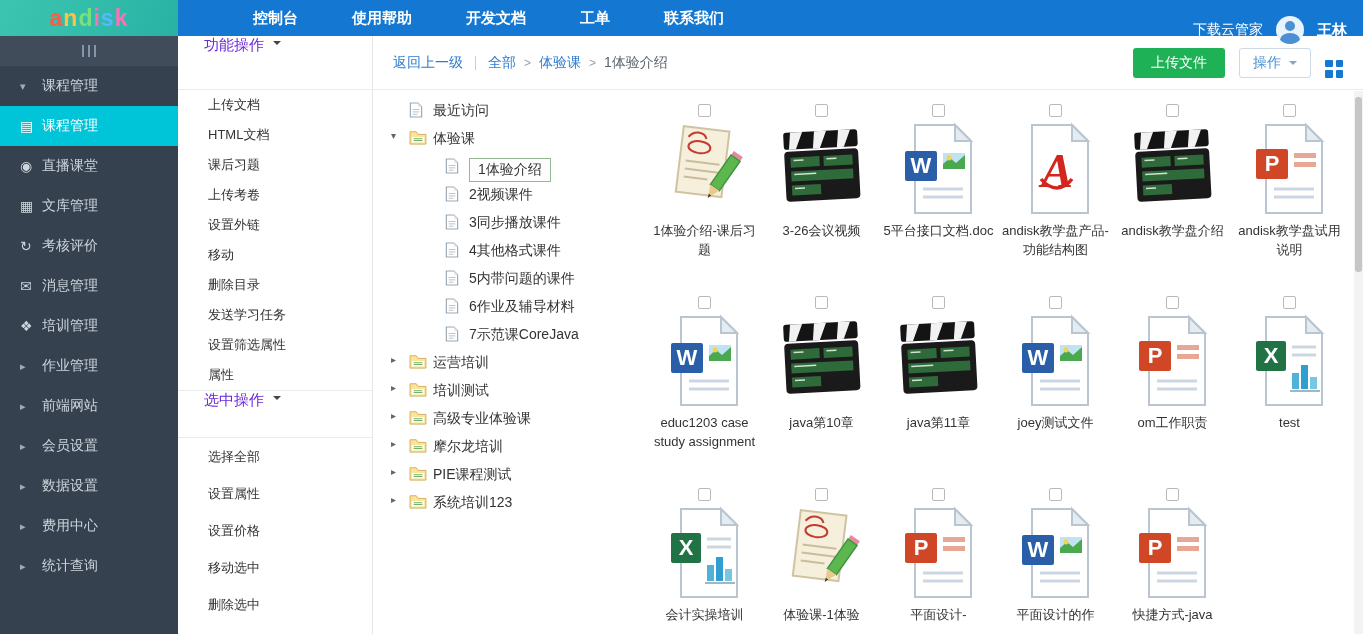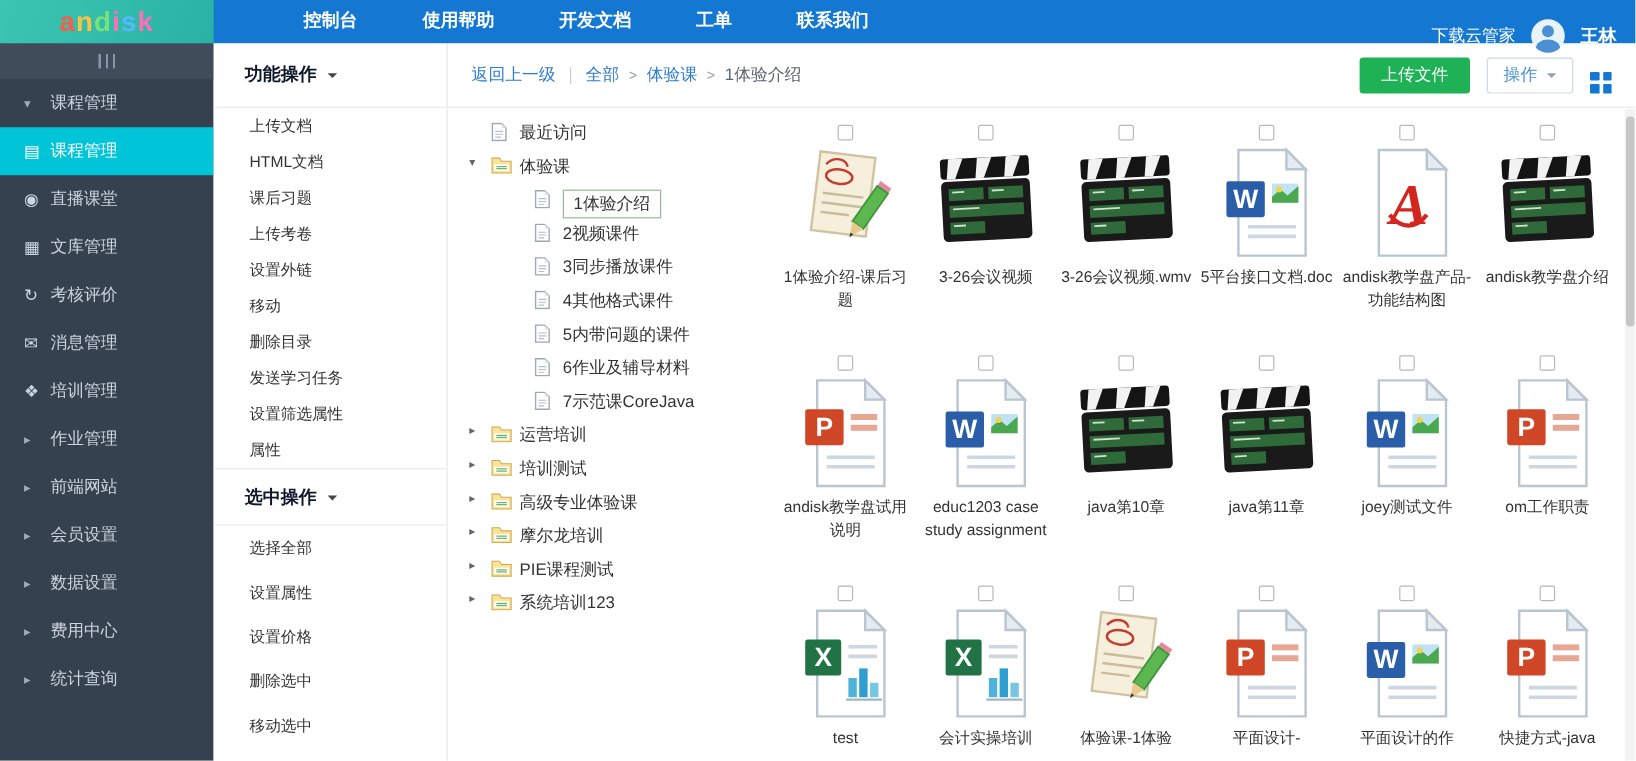--- a/index.html
+++ b/index.html
@@ -30,22 +30,22 @@
   .snav .item { height:40px; display:flex; align-items:center; padding-left:20px; font-size:14px;
     color:#ccd5dd; cursor:pointer; }
   .snav .item.active { background:#00c4d8; color:#fff; }
   .snav .caret { width:22px; font-size:11px; color:#9fadbb; }
   .snav .caret:empty { display:none; }
   .snav .sicon { width:22px; font-size:14px; }
   .snav .item.active .sicon { color:#fff; }
 
   
   .panel2 { width:195px; flex-shrink:0; background:#fff; border-right:1px solid #e3e7ea; overflow:hidden; }
-  .p2head { height:54px; display:flex; align-items:center; padding-left:26px; font-size:15px; font-weight:bold;
-    color:#0f172a; border-bottom:1px solid #e8ecef; cursor:pointer; }
+  .p2head { height:54px; display:flex; padding-left:26px; font-size:15px; font-weight:normal;
+    color:#6d28d9; border-bottom:1px solid #e8ecef; cursor:pointer; }
   .p2head.mid { height:48px; border-top:1px solid #e8ecef; }
   .p2head .dn { width:0; height:0; border:4px solid transparent; border-top-color:#444; margin:5px 0 0 9px; }
   .p2items .pi { line-height:30px; padding-left:30px; font-size:13px; color:#333; cursor:pointer; white-space:nowrap; }
   .p2items.wide .pi { line-height:37px; }
 
   
   .work { flex:1; min-width:0; display:flex; flex-direction:column; position:relative; }
   .workhead { height:54px; flex-shrink:0; border-bottom:1px solid #e8ecef; display:flex; align-items:center; padding:0 20px; }
   .crumbback { color:#2e7cd0; font-size:14px; cursor:pointer; }
   .vdiv { width:1px; height:14px; background:#c9ced3; margin:0 12px; }
@@ -209,22 +209,22 @@
       </div>
     <div class="p2head mid">
       <span>选中操作</span>
       <span class="dn"></span>
     </div>
     <div class="p2items wide">
 
     <div class="pi">选择全部</div>
         <div class="pi">设置属性</div>
         <div class="pi">设置价格</div>
+        <div class="pi">移动选中</div>
         <div class="pi">删除选中</div>
-        <div class="pi">移动选中</div>
       </div>
   </aside>
 
   <div class="work">
     <div class="workhead">
       <span class="crumbback">返回上一级</span>
       <span class="vdiv"></span>
       <span class="crumbs">
         
       <span class="crumb"><span class="clabel">全部</span></span><span class="crumb"><span class="sep">&gt;</span><span class="clabel">体验课</span></span><span class="crumb current"><span class="sep">&gt;</span><span class="clabel">1体验介绍</span></span></span>
@@ -452,153 +452,133 @@
                   <path d="M14 38h10M47 38h10M14 52h22M14 66h10" stroke="#cfe3cf" stroke-width="1.5"></path>
                 </g>
               </svg>
             </span>
             <span class="fname">3-26会议视频</span>
           </div>
           <div class="card">
             <span class="cb"></span>
             <span class="ficon">
               <svg viewBox="0 0 84 96" width="84" height="96">
+                <path d="M18 4h40l16 16v72H18z" fill="#fff" stroke="#b9c6d2" stroke-width="2"></path>
+                <path d="M58 4v16h16z" fill="#e4ebf1" stroke="#b9c6d2" stroke-width="2"></path>
+                <rect x="46" y="32" width="22" height="16" fill="#bfe3f2"></rect>
+                <path d="M46 48v-5l7-6 6 5 9-8v14z" fill="#4aa94e"></path>
+                <circle cx="52" cy="37" r="2.5" fill="#f4d44b"></circle>
+                <rect x="8" y="30" width="32" height="30" rx="2" fill="#2a5ea8"></rect>
+                <text x="24" y="52" font-size="22" font-weight="bold" fill="#fff" text-anchor="middle" font-family="Liberation Sans,sans-serif">W</text>
+                <path d="M26 68h40M26 76h40" stroke="#ccd7e1" stroke-width="3"></path>
+              </svg>
+            </span>
+            <span class="fname">5平台接口文档.doc</span>
+          </div>
+          <div class="card">
+            <span class="cb"></span>
+            <span class="ficon">
+              <svg viewBox="0 0 84 96" width="84" height="96">
+                <path d="M18 4h40l16 16v72H18z" fill="#fff" stroke="#b9c6d2" stroke-width="2"></path>
+                <path d="M58 4v16h16z" fill="#e4ebf1" stroke="#b9c6d2" stroke-width="2"></path>
+                <text x="43" y="66" font-size="48" font-weight="bold" font-style="italic" fill="#d2261f" text-anchor="middle" font-family="Liberation Serif,serif">A</text>
+                <path d="M27 58c10 12 22 12 31 0" stroke="#d2261f" stroke-width="3.5" fill="none"></path>
+              </svg>
+            </span>
+            <span class="fname">andisk教学盘产品-功能结构图</span>
+          </div>
+          <div class="card">
+            <span class="cb"></span>
+            <span class="ficon">
+              <svg viewBox="0 0 84 96" width="84" height="96">
                 <g transform="rotate(-3 42 48)">
                   <rect x="5" y="10" width="74" height="17" rx="3" fill="#141414"></rect>
                   <path d="M12 10h12l-7 17H10z" fill="#f2f2f2"></path>
                   <path d="M36 10h12l-7 17H34z" fill="#f2f2f2"></path>
                   <path d="M60 10h12l-7 17H58z" fill="#f2f2f2"></path>
                   <rect x="5" y="29" width="74" height="50" rx="4" fill="#1a1a1a"></rect>
                   <rect x="11" y="35" width="29" height="10" fill="#2f6b3a"></rect>
                   <rect x="44" y="35" width="29" height="10" fill="#2f6b3a"></rect>
                   <rect x="11" y="49" width="62" height="10" fill="#2f6b3a"></rect>
                   <rect x="11" y="63" width="29" height="10" fill="#2f6b3a"></rect>
                   <path d="M14 38h10M47 38h10M14 52h22M14 66h10" stroke="#cfe3cf" stroke-width="1.5"></path>
                 </g>
               </svg>
             </span>
-            <span class="fname">3-26会议视频.wmv</span>
+            <span class="fname">andisk教学盘介绍</span>
+          </div>
+          <div class="card">
+            <span class="cb"></span>
+            <span class="ficon">
+              <svg viewBox="0 0 84 96" width="84" height="96">
+                <path d="M18 4h40l16 16v72H18z" fill="#fff" stroke="#b9c6d2" stroke-width="2"></path>
+                <path d="M58 4v16h16z" fill="#e4ebf1" stroke="#b9c6d2" stroke-width="2"></path>
+                <rect x="8" y="28" width="32" height="30" rx="2" fill="#d04727"></rect>
+                <text x="24" y="50" font-size="22" font-weight="bold" fill="#fff" text-anchor="middle" font-family="Liberation Sans,sans-serif">P</text>
+                <rect x="46" y="32" width="22" height="5" fill="#e8a795"></rect>
+                <rect x="46" y="41" width="22" height="5" fill="#e8a795"></rect>
+                <path d="M26 68h40M26 76h40" stroke="#ccd7e1" stroke-width="3"></path>
+              </svg>
+            </span>
+            <span class="fname">andisk教学盘试用说明</span>
           </div>
           <div class="card">
             <span class="cb"></span>
             <span class="ficon">
               <svg viewBox="0 0 84 96" width="84" height="96">
                 <path d="M18 4h40l16 16v72H18z" fill="#fff" stroke="#b9c6d2" stroke-width="2"></path>
                 <path d="M58 4v16h16z" fill="#e4ebf1" stroke="#b9c6d2" stroke-width="2"></path>
                 <rect x="46" y="32" width="22" height="16" fill="#bfe3f2"></rect>
                 <path d="M46 48v-5l7-6 6 5 9-8v14z" fill="#4aa94e"></path>
                 <circle cx="52" cy="37" r="2.5" fill="#f4d44b"></circle>
                 <rect x="8" y="30" width="32" height="30" rx="2" fill="#2a5ea8"></rect>
                 <text x="24" y="52" font-size="22" font-weight="bold" fill="#fff" text-anchor="middle" font-family="Liberation Sans,sans-serif">W</text>
                 <path d="M26 68h40M26 76h40" stroke="#ccd7e1" stroke-width="3"></path>
               </svg>
             </span>
-            <span class="fname">5平台接口文档.doc</span>
-          </div>
-          <div class="card">
-            <span class="cb"></span>
-            <span class="ficon">
-              <svg viewBox="0 0 84 96" width="84" height="96">
-                <path d="M18 4h40l16 16v72H18z" fill="#fff" stroke="#b9c6d2" stroke-width="2"></path>
-                <path d="M58 4v16h16z" fill="#e4ebf1" stroke="#b9c6d2" stroke-width="2"></path>
-                <text x="43" y="66" font-size="48" font-weight="bold" font-style="italic" fill="#d2261f" text-anchor="middle" font-family="Liberation Serif,serif">A</text>
-                <path d="M27 58c10 12 22 12 31 0" stroke="#d2261f" stroke-width="3.5" fill="none"></path>
-              </svg>
-            </span>
-            <span class="fname">andisk教学盘产品-功能结构图</span>
+            <span class="fname">educ1203 case study assignment</span>
           </div>
           <div class="card">
             <span class="cb"></span>
             <span class="ficon">
               <svg viewBox="0 0 84 96" width="84" height="96">
                 <g transform="rotate(-3 42 48)">
                   <rect x="5" y="10" width="74" height="17" rx="3" fill="#141414"></rect>
                   <path d="M12 10h12l-7 17H10z" fill="#f2f2f2"></path>
                   <path d="M36 10h12l-7 17H34z" fill="#f2f2f2"></path>
                   <path d="M60 10h12l-7 17H58z" fill="#f2f2f2"></path>
                   <rect x="5" y="29" width="74" height="50" rx="4" fill="#1a1a1a"></rect>
                   <rect x="11" y="35" width="29" height="10" fill="#2f6b3a"></rect>
                   <rect x="44" y="35" width="29" height="10" fill="#2f6b3a"></rect>
                   <rect x="11" y="49" width="62" height="10" fill="#2f6b3a"></rect>
                   <rect x="11" y="63" width="29" height="10" fill="#2f6b3a"></rect>
                   <path d="M14 38h10M47 38h10M14 52h22M14 66h10" stroke="#cfe3cf" stroke-width="1.5"></path>
                 </g>
               </svg>
             </span>
-            <span class="fname">andisk教学盘介绍</span>
-          </div>
-          <div class="card">
-            <span class="cb"></span>
-            <span class="ficon">
-              <svg viewBox="0 0 84 96" width="84" height="96">
-                <path d="M18 4h40l16 16v72H18z" fill="#fff" stroke="#b9c6d2" stroke-width="2"></path>
-                <path d="M58 4v16h16z" fill="#e4ebf1" stroke="#b9c6d2" stroke-width="2"></path>
-                <rect x="8" y="28" width="32" height="30" rx="2" fill="#d04727"></rect>
-                <text x="24" y="50" font-size="22" font-weight="bold" fill="#fff" text-anchor="middle" font-family="Liberation Sans,sans-serif">P</text>
-                <rect x="46" y="32" width="22" height="5" fill="#e8a795"></rect>
-                <rect x="46" y="41" width="22" height="5" fill="#e8a795"></rect>
-                <path d="M26 68h40M26 76h40" stroke="#ccd7e1" stroke-width="3"></path>
-              </svg>
-            </span>
-            <span class="fname">andisk教学盘试用说明</span>
-          </div>
-          <div class="card">
-            <span class="cb"></span>
-            <span class="ficon">
-              <svg viewBox="0 0 84 96" width="84" height="96">
-                <path d="M18 4h40l16 16v72H18z" fill="#fff" stroke="#b9c6d2" stroke-width="2"></path>
-                <path d="M58 4v16h16z" fill="#e4ebf1" stroke="#b9c6d2" stroke-width="2"></path>
-                <rect x="46" y="32" width="22" height="16" fill="#bfe3f2"></rect>
-                <path d="M46 48v-5l7-6 6 5 9-8v14z" fill="#4aa94e"></path>
-                <circle cx="52" cy="37" r="2.5" fill="#f4d44b"></circle>
-                <rect x="8" y="30" width="32" height="30" rx="2" fill="#2a5ea8"></rect>
-                <text x="24" y="52" font-size="22" font-weight="bold" fill="#fff" text-anchor="middle" font-family="Liberation Sans,sans-serif">W</text>
-                <path d="M26 68h40M26 76h40" stroke="#ccd7e1" stroke-width="3"></path>
-              </svg>
-            </span>
-            <span class="fname">educ1203 case study assignment</span>
+            <span class="fname">java第10章</span>
           </div>
           <div class="card">
             <span class="cb"></span>
             <span class="ficon">
               <svg viewBox="0 0 84 96" width="84" height="96">
                 <g transform="rotate(-3 42 48)">
                   <rect x="5" y="10" width="74" height="17" rx="3" fill="#141414"></rect>
                   <path d="M12 10h12l-7 17H10z" fill="#f2f2f2"></path>
                   <path d="M36 10h12l-7 17H34z" fill="#f2f2f2"></path>
                   <path d="M60 10h12l-7 17H58z" fill="#f2f2f2"></path>
                   <rect x="5" y="29" width="74" height="50" rx="4" fill="#1a1a1a"></rect>
                   <rect x="11" y="35" width="29" height="10" fill="#2f6b3a"></rect>
                   <rect x="44" y="35" width="29" height="10" fill="#2f6b3a"></rect>
                   <rect x="11" y="49" width="62" height="10" fill="#2f6b3a"></rect>
                   <rect x="11" y="63" width="29" height="10" fill="#2f6b3a"></rect>
                   <path d="M14 38h10M47 38h10M14 52h22M14 66h10" stroke="#cfe3cf" stroke-width="1.5"></path>
                 </g>
               </svg>
             </span>
-            <span class="fname">java第10章</span>
-          </div>
-          <div class="card">
-            <span class="cb"></span>
-            <span class="ficon">
-              <svg viewBox="0 0 84 96" width="84" height="96">
-                <g transform="rotate(-3 42 48)">
-                  <rect x="5" y="10" width="74" height="17" rx="3" fill="#141414"></rect>
-                  <path d="M12 10h12l-7 17H10z" fill="#f2f2f2"></path>
-                  <path d="M36 10h12l-7 17H34z" fill="#f2f2f2"></path>
-                  <path d="M60 10h12l-7 17H58z" fill="#f2f2f2"></path>
-                  <rect x="5" y="29" width="74" height="50" rx="4" fill="#1a1a1a"></rect>
-                  <rect x="11" y="35" width="29" height="10" fill="#2f6b3a"></rect>
-                  <rect x="44" y="35" width="29" height="10" fill="#2f6b3a"></rect>
-                  <rect x="11" y="49" width="62" height="10" fill="#2f6b3a"></rect>
-                  <rect x="11" y="63" width="29" height="10" fill="#2f6b3a"></rect>
-                  <path d="M14 38h10M47 38h10M14 52h22M14 66h10" stroke="#cfe3cf" stroke-width="1.5"></path>
-                </g>
-              </svg>
-            </span>
             <span class="fname">java第11章</span>
           </div>
           <div class="card">
             <span class="cb"></span>
             <span class="ficon">
               <svg viewBox="0 0 84 96" width="84" height="96">
                 <path d="M18 4h40l16 16v72H18z" fill="#fff" stroke="#b9c6d2" stroke-width="2"></path>
                 <path d="M58 4v16h16z" fill="#e4ebf1" stroke="#b9c6d2" stroke-width="2"></path>
                 <rect x="46" y="32" width="22" height="16" fill="#bfe3f2"></rect>
                 <path d="M46 48v-5l7-6 6 5 9-8v14z" fill="#4aa94e"></path>

